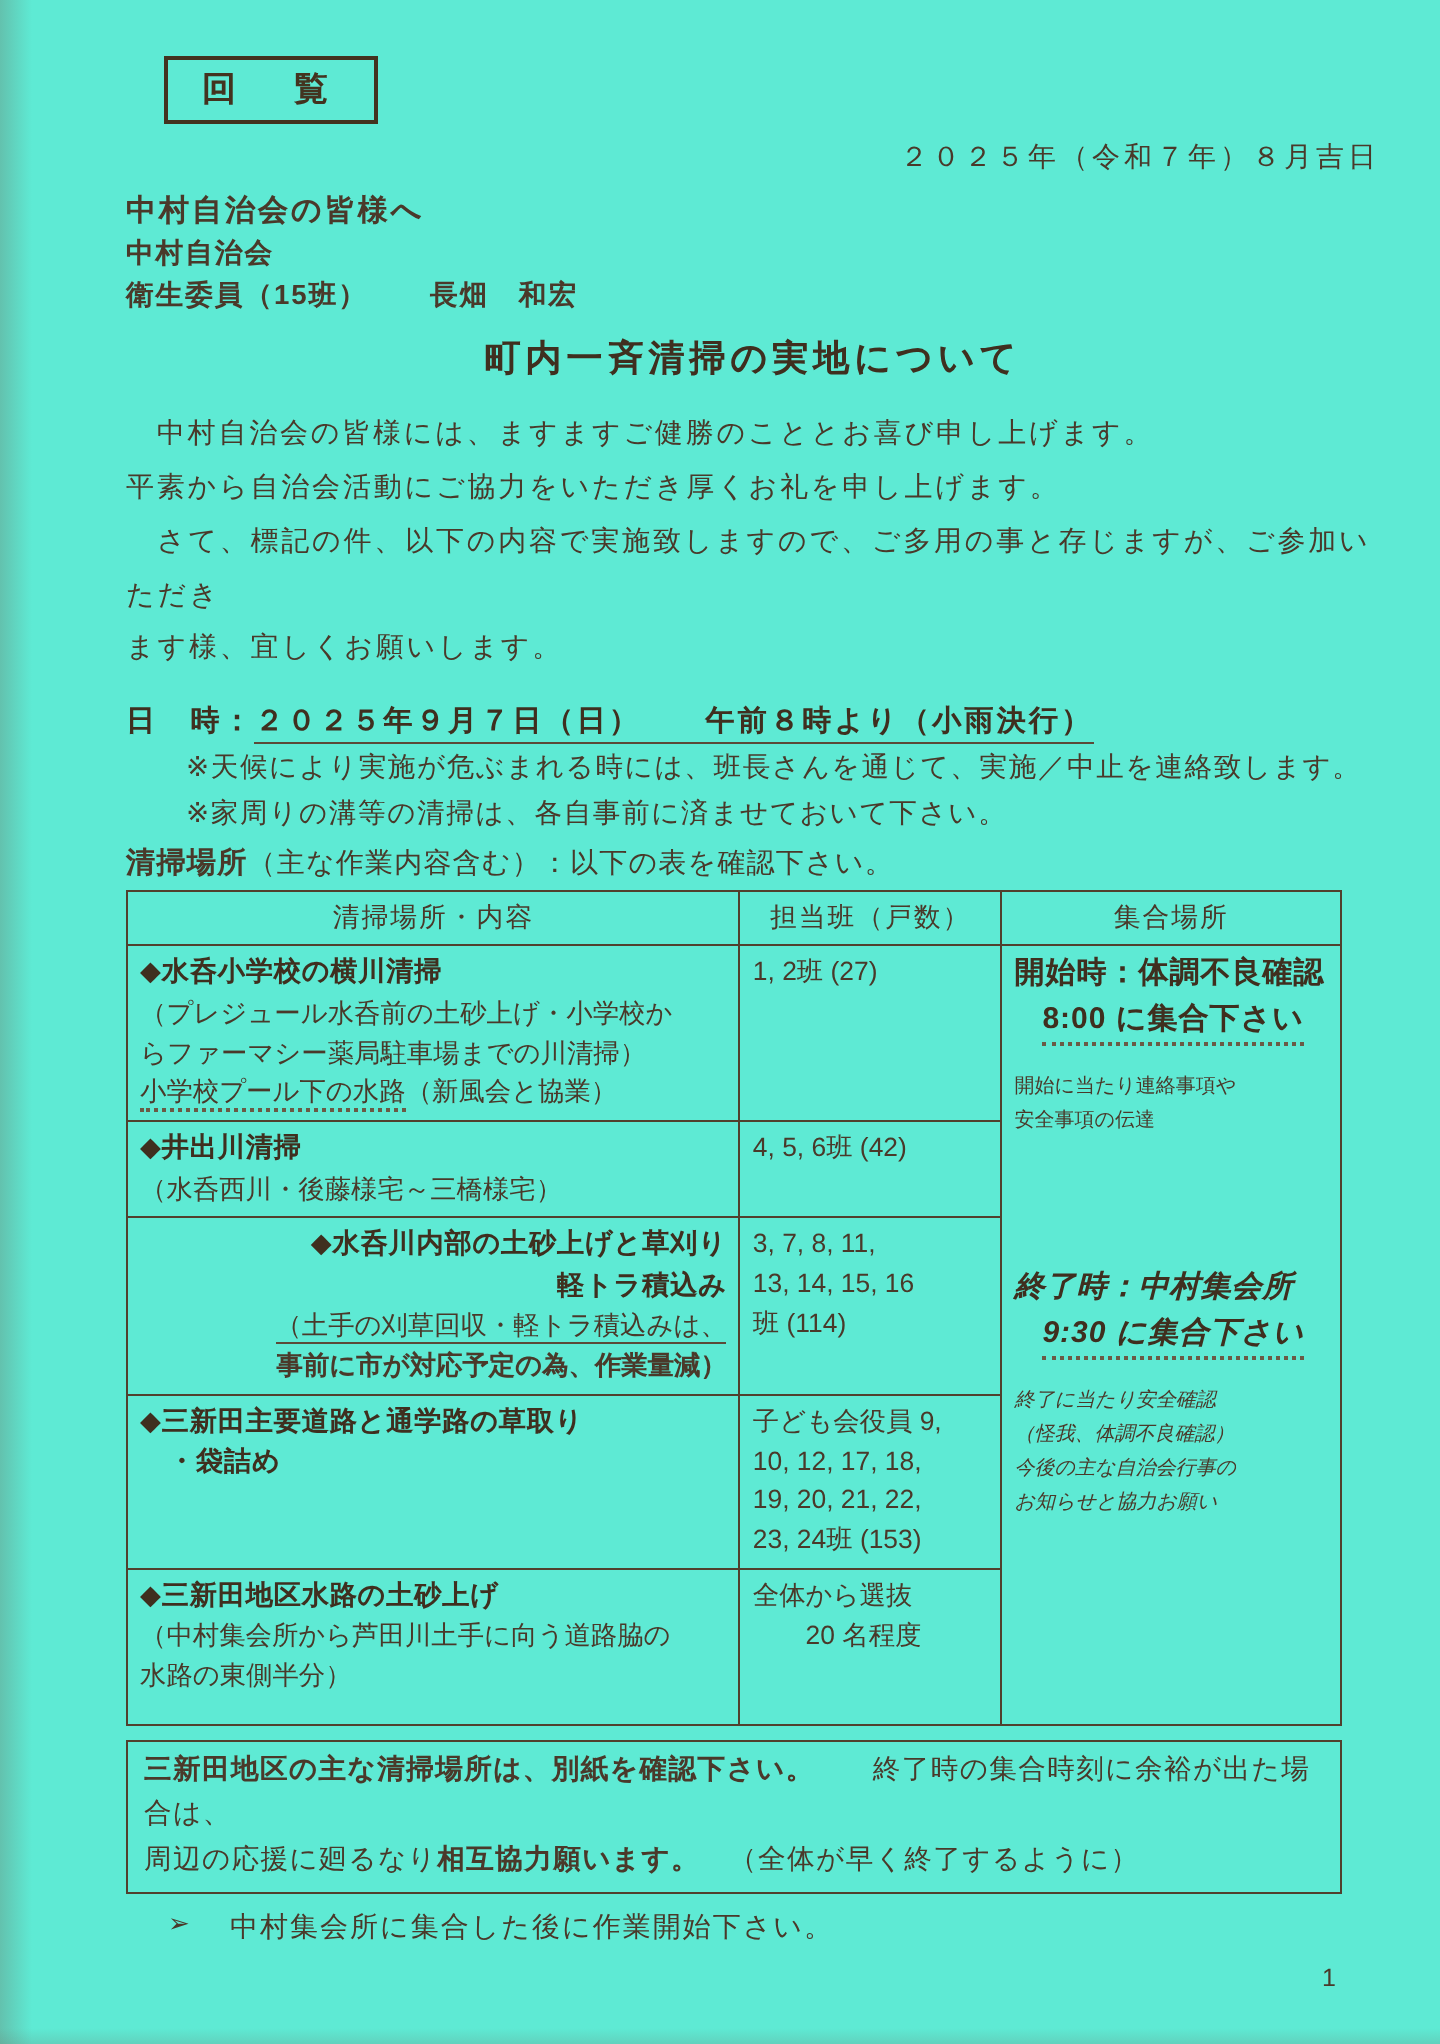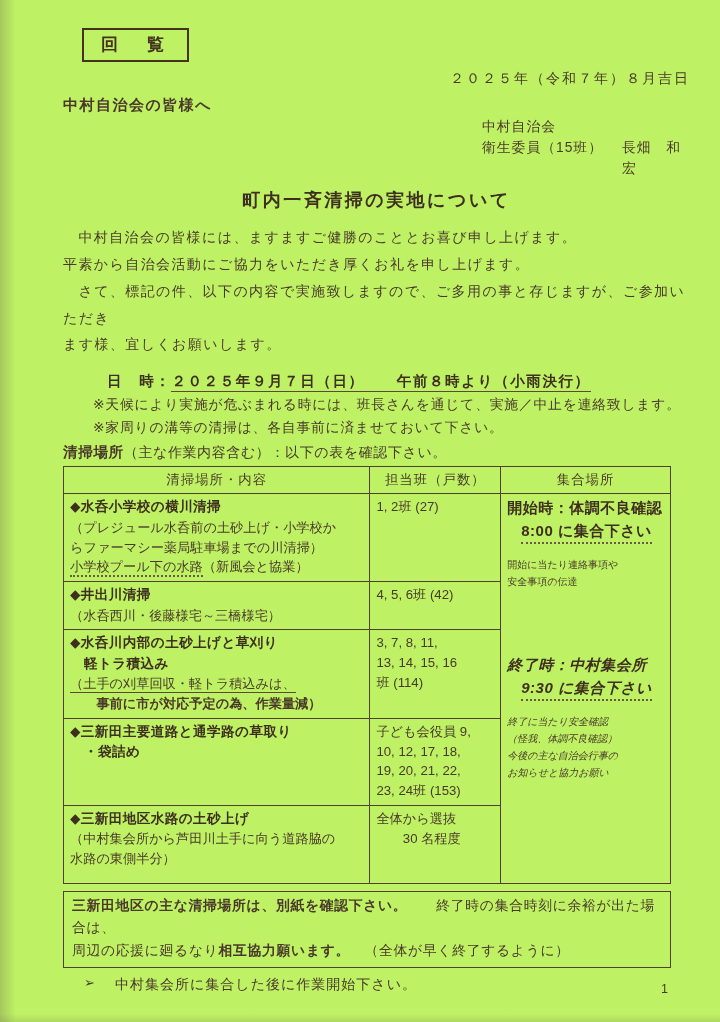--- a/index.html
+++ b/index.html
@@ -1,20 +1,20 @@
 <!DOCTYPE html>
 <html lang="ja"><head>
 <meta charset="utf-8">
 <style>
   * { margin:0; padding:0; box-sizing:border-box; }
   html,body { width:720px; height:1022px; }
   body { font-family:"Liberation Sans","DejaVu Sans",sans-serif; }
   .page {
     position:relative; width:720px; height:1022px; overflow:hidden;
-    background:#bef264; color:#4a392a;
+    background:#5eead4; color:#4a392a;
     padding:28px 30px 0 63px;
   }
   .page::before{ 
     content:""; position:absolute; left:0; top:0; bottom:0; width:16px;
     background:linear-gradient(90deg, rgba(110,100,85,.30), rgba(110,100,85,0));
     pointer-events:none;
   }
   .page::after{ 
     content:""; position:absolute; left:0; right:0; bottom:0; height:8px;
     background:linear-gradient(0deg, rgba(110,100,85,.18), rgba(110,100,85,0));
@@ -22,46 +22,46 @@
   }
   .b { font-weight:700; }
 
   .kairan-box{
     display:inline-block; margin-left:19px;
     border:2.2px solid #43331f; padding:3px 17px 4px;
     font-size:17px; font-weight:700; letter-spacing:6px; color:#43331f;
   }
   .date-line{ text-align:right; margin-top:8px; font-size:14px; letter-spacing:2px; }
   .salutation{ margin-top:8px; font-size:15px; font-weight:700; letter-spacing:1.5px; }
-  .sender{ margin-left:419px; margin-top:2px; font-size:13.8px; line-height:1.52; letter-spacing:1px; }
+  .sender{ margin-top:2px; font-size:13.8px; line-height:1.52; letter-spacing:1px;font-weight:bold; }
   .officer-row{ display:flex; }
   .officer-role{ width:152px; }
   .doc-title{ margin-top:8px; text-align:center; font-size:18px; font-weight:700; letter-spacing:2.5px; color:#3f2f1f; }
   .intro{ margin-top:12px; font-size:14px; line-height:1.92; letter-spacing:1.4px; white-space:pre-line; }
 
-  .schedule-line{ margin-top:14px; font-size:14.5px; font-weight:700; letter-spacing:1.6px; color:#3f2f1f;margin-left:44px; }
+  .schedule-line{ margin-top:14px; font-size:14.5px; font-weight:700; letter-spacing:1.6px; color:#3f2f1f; }
   .schedule-value{ border-bottom:1.6px solid #5b4a38; padding-bottom:2px; }
   .schedule-note{ margin-left:30px; margin-top:5px; font-size:13.8px; letter-spacing:.8px; }
   .loc-heading{ margin-top:6px; font-size:14px; letter-spacing:.6px; }
   .loc-heading .b{ font-size:14.6px; }
 
   table.cleanup{
     margin-top:4px; width:608px; border-collapse:collapse;
     font-size:13.2px; line-height:1.5; color:#4a392a;
   }
   table.cleanup th, table.cleanup td{ border:1.7px solid #51402e; }
   table.cleanup th{ font-weight:400; padding:3px 2px; font-size:13.4px; letter-spacing:1px; }
   table.cleanup td{ vertical-align:top; padding:3px 6px 4px; }
   td.c1{ width:307px; }
   td.c2{ width:131px; white-space:pre-line; }
   td.c3{ width:170px; padding:8px 7px; }
   .row-title{ font-weight:700; font-size:13.6px; letter-spacing:.4px; color:#3f2f1f; }
   .u-dot{ border-bottom:2px dotted #6b5a45; padding-bottom:1px; }
   .u-solid{ border-bottom:1.5px solid #5b4a38; padding-bottom:1px; }
-  .h-r1{ height:78px; } .h-r2{ height:43px; } .h-r3{ height:84px; }
+  .h-r1{ height:78px; } .h-r2{ height:43px; } .h-r3{ height:84px;text-align:right; }
   .h-r4{ height:75px; } .h-r5{ height:78px; }
 
   .meet-big{ font-weight:700; font-size:15px; letter-spacing:.5px; color:#3f2f1f; line-height:1.4; }
   .meet-time{ display:inline-block; margin-left:14px; margin-top:2px; }
   .meet-notes{ margin-top:12px; font-size:10px; line-height:1.7; white-space:pre-line; }
   .end-block{ margin-top:64px;font-style:italic; }
 
   .notice-box{
     margin-top:7px; width:608px; border:1.7px solid #51402e;
     padding:3px 8px 5px; font-size:13.8px; line-height:1.62; letter-spacing:.7px;
@@ -169,21 +169,21 @@
 19, 20, 21, 22,
 23, 24班 (153)</td>
       </tr>
       <tr>
         <td class="c1 h-r5">
           <div class="row-title">◆三新田地区水路の土砂上げ</div>
           <div>（中村集会所から芦田川土手に向う道路脇の</div>
           <div>水路の東側半分）</div>
         </td>
         <td class="c2">全体から選抜
-　　30 名程度</td>
+　　20 名程度</td>
       </tr>
     </tbody>
   </table>
 
   <div class="notice-box">
     <div>
       <span class="b">三新田地区の主な清掃場所は、別紙を確認下さい。</span><span>　　終了時の集合時刻に余裕が出た場合は、</span>
     </div>
     <div>
       <span>周辺の応援に廻るなり</span><span class="b">相互協力願います。</span><span>　（全体が早く終了するように）</span>

